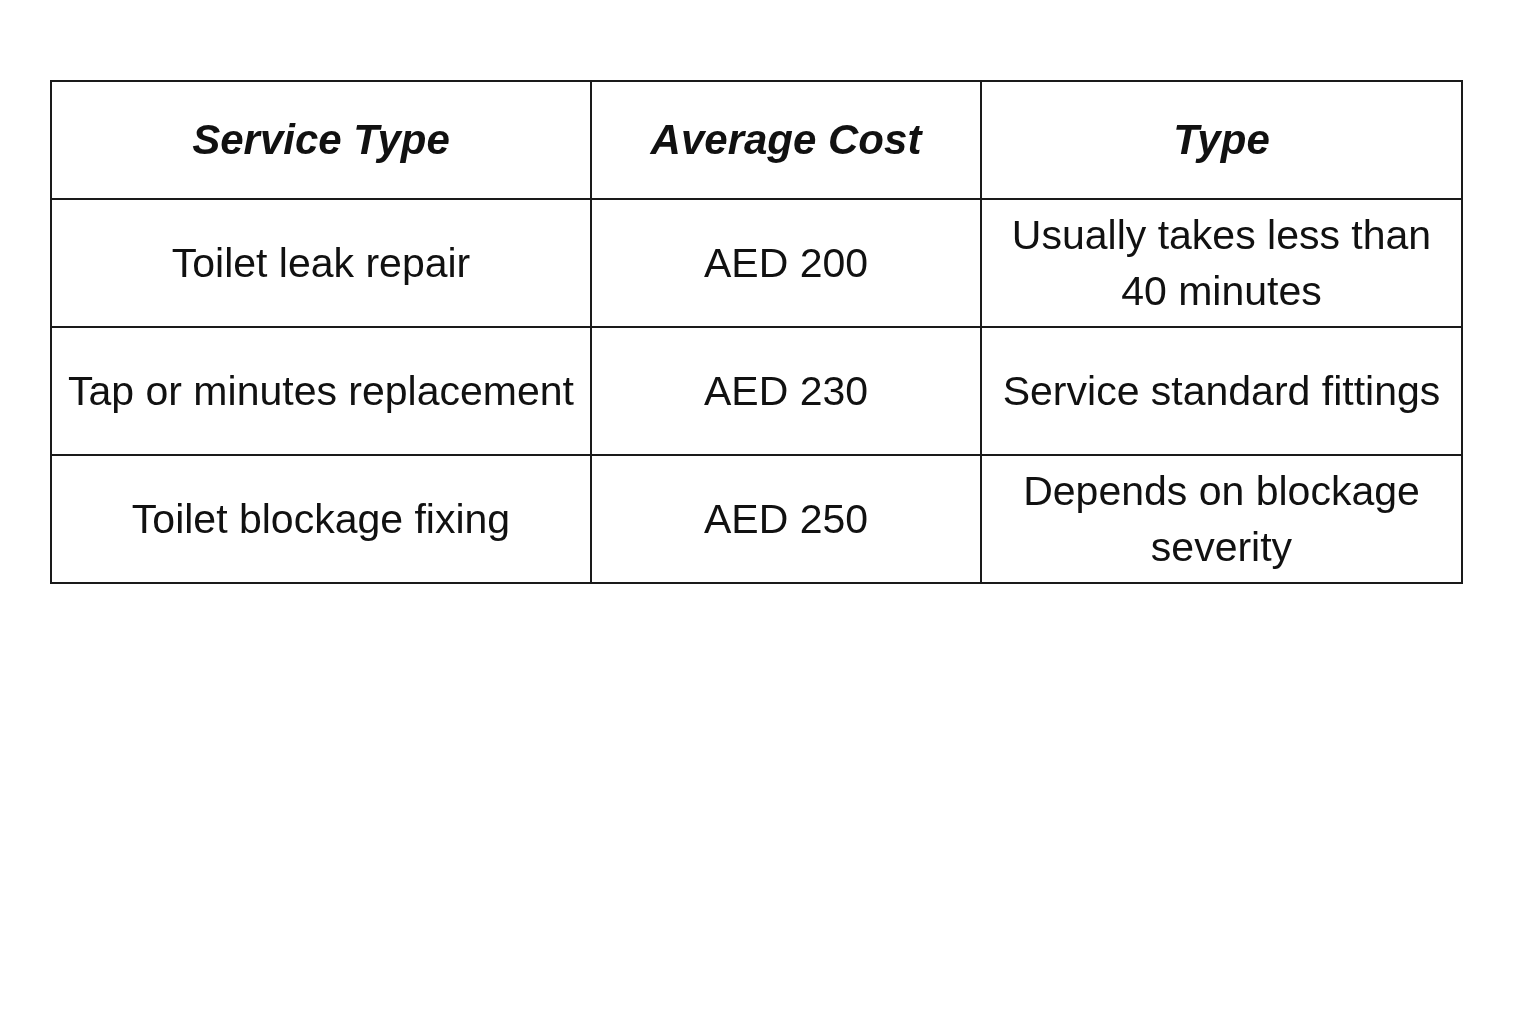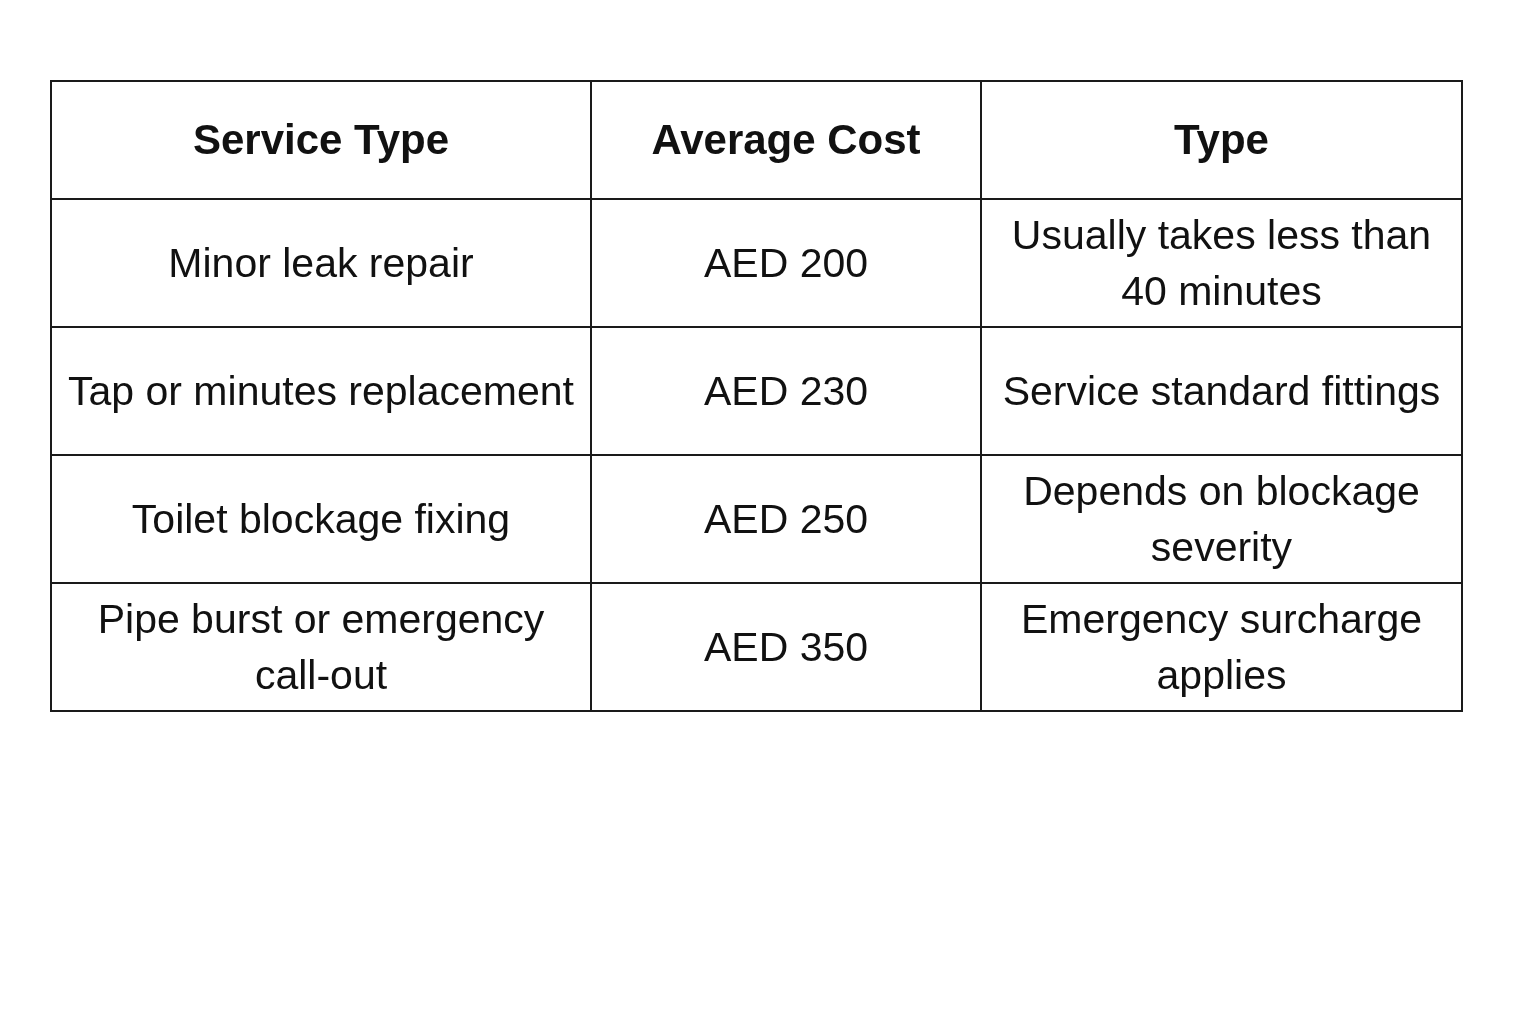--- a/index.html
+++ b/index.html
@@ -2,21 +2,21 @@
 <html><head>
 <meta charset="utf-8">
 <style>
   html, body { margin: 0; padding: 0; background: #ffffff; }
   body { width: 1536px; height: 1024px; position: relative; overflow: hidden;
          font-family: "Liberation Sans", "DejaVu Sans", sans-serif; color: #111111; }
   .tbl { position: absolute; left: 50px; top: 80px; width: 1411px; border-collapse: collapse;
          table-layout: fixed; }
   .tbl td, .tbl th { border: 2px solid #1a1a1a; text-align: center; vertical-align: middle;
          padding: 0 6px; font-size: 41px; line-height: 56px; font-weight: normal; }
-  .tbl th { font-weight: bold; font-size: 42px; height: 116px; }
+  .tbl th { font-weight: bold; font-size: 42px; height: 116px; font-style: italic; }
   .tbl td { height: 126px; }
   col.c1 { width: 540px; } col.c2 { width: 390px; } col.c3 { width: 481px; }
 </style>
 </head>
 <body>
 
 <table class="tbl">
   <colgroup>
       <col class="c1">
       <col class="c2">
@@ -24,33 +24,28 @@
     </colgroup>
   <thead>
     <tr>
       <th>Service Type</th>
       <th>Average Cost</th>
       <th>Type</th>
     </tr>
   </thead>
   <tbody>
     <tr>
-      <td>Minor leak repair</td>
+      <td>Toilet leak repair</td>
       <td>AED 200</td>
       <td>Usually takes less than 40 minutes</td>
     </tr>
     <tr>
       <td>Tap or minutes replacement</td>
       <td>AED 230</td>
       <td>Service standard fittings</td>
     </tr>
     <tr>
       <td>Toilet blockage fixing</td>
       <td>AED 250</td>
       <td>Depends on blockage severity</td>
     </tr>
-    <tr>
-      <td>Pipe burst or emergency call-out</td>
-      <td>AED 350</td>
-      <td>Emergency surcharge applies</td>
-    </tr>
   </tbody>
 </table>
 
 </body></html>

